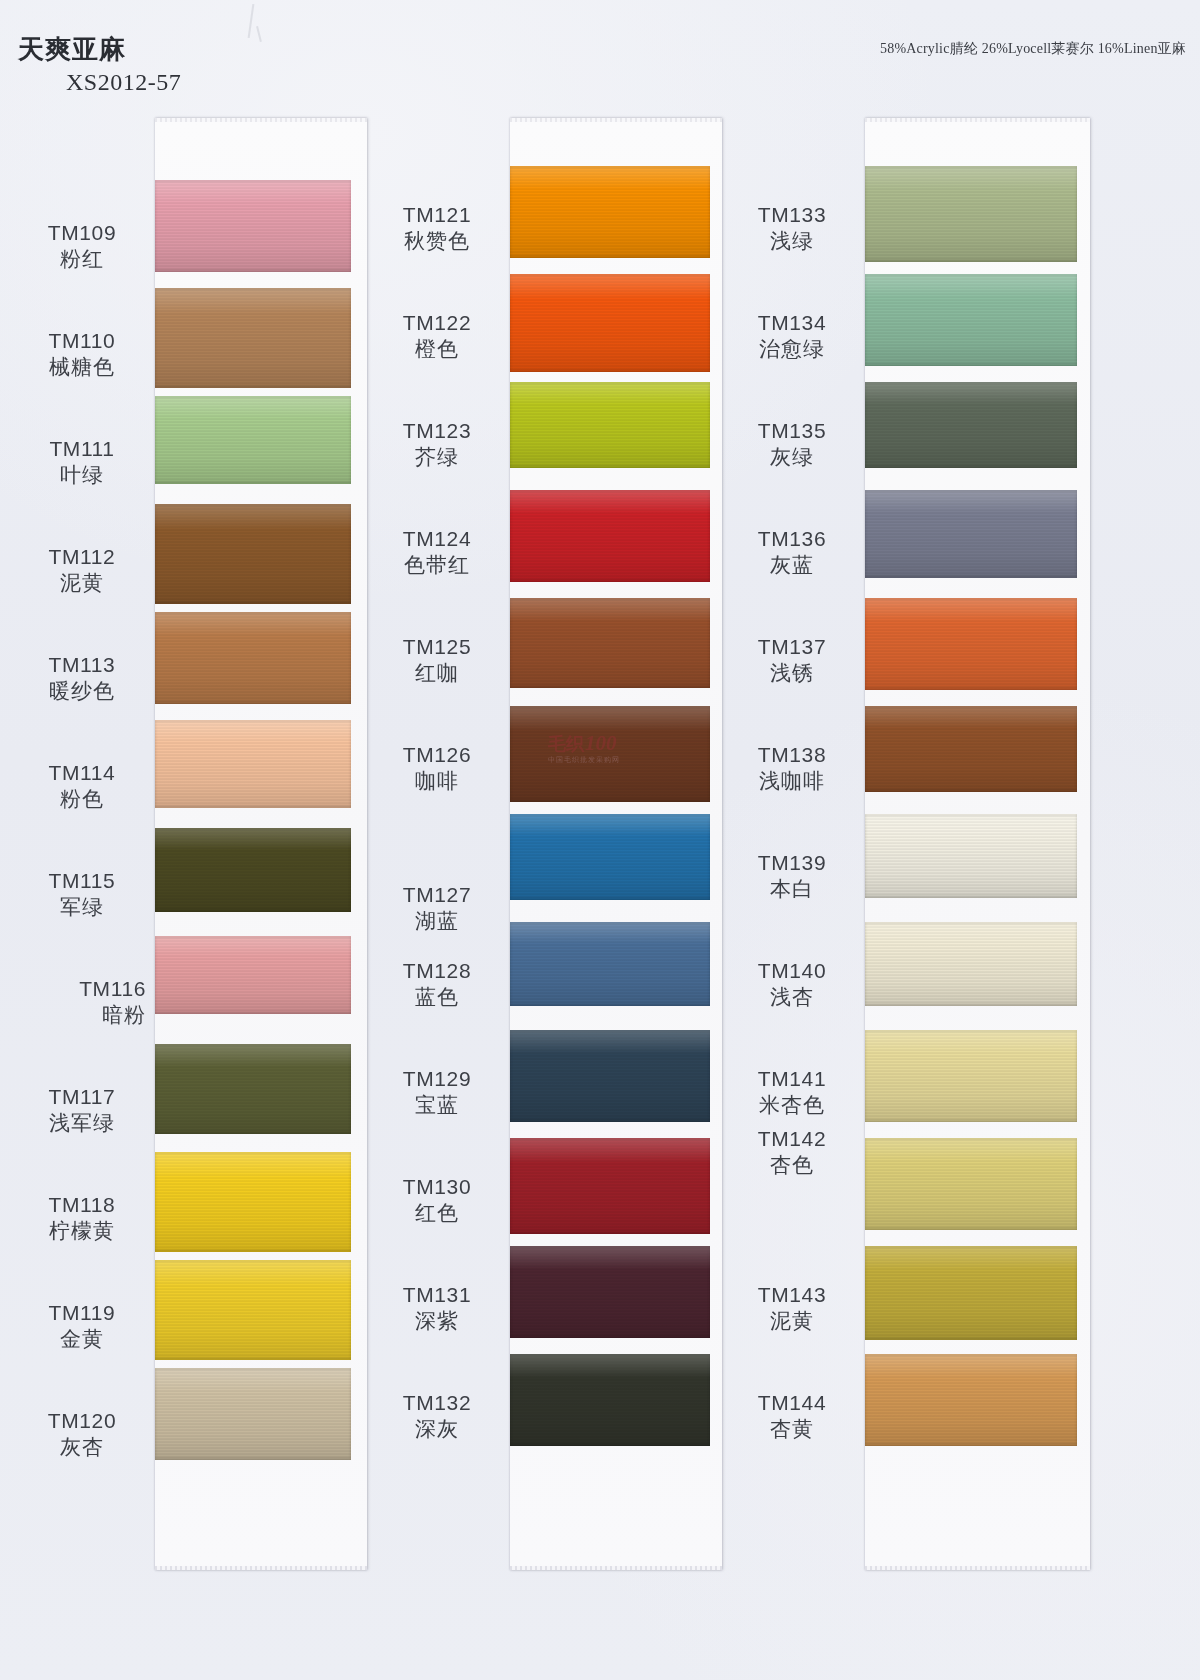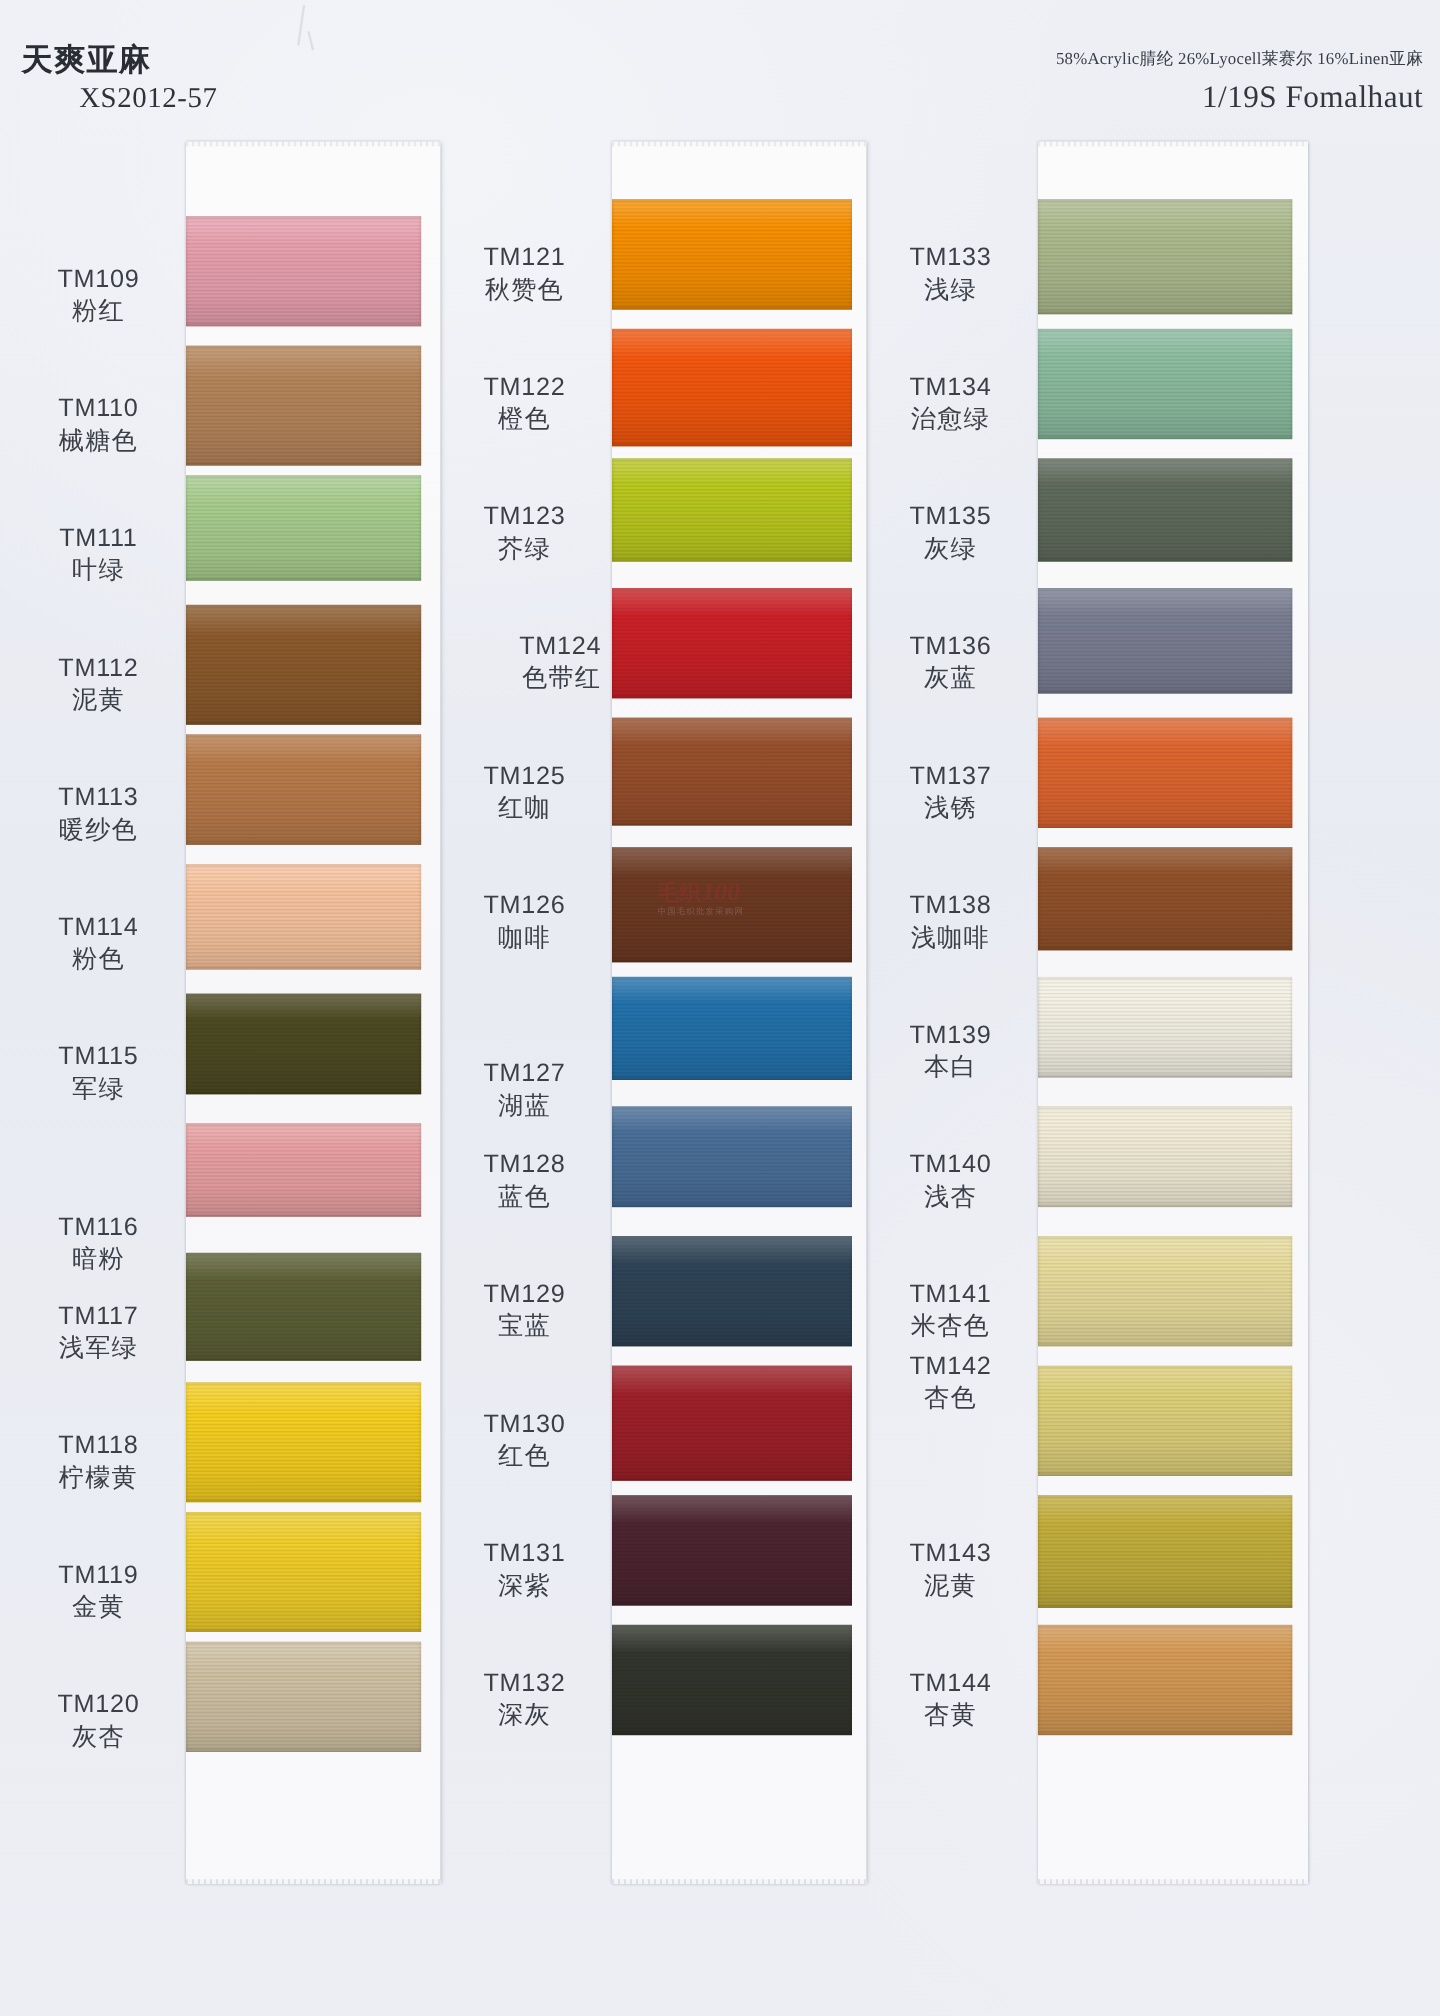--- a/index.html
+++ b/index.html
@@ -120,21 +120,20 @@
   <div class="scratch" style="left:250px;top:4px;width:2px;height:34px;transform:rotate(8deg);"></div>
   <div class="scratch" style="left:258px;top:26px;width:2px;height:16px;transform:rotate(-14deg);"></div>
 
   <div class="hdr-left">
     <div class="cn">天爽亚麻</div>
     <div class="code">XS2012-57</div>
   </div>
 
   <div class="hdr-right">
     <div class="comp">58%Acrylic腈纶 26%Lyocell莱赛尔 16%Linen亚麻</div>
-    <div class="yarn">1/19S Fomalhaut</div>
   </div>
 
   <div class="col" id="col0">
     <div class="card"></div>
   <div class="swatch" style="left: 137px; top: 62px; width: 196px; height: 92px; background: rgb(232, 160, 174);">
         <div class="threads"></div>
         <div class="sheen"></div>
       </div>
       <div class="label" style="top: 102px;">
         <div class="code">TM109</div>
@@ -185,21 +184,21 @@
         <div class="sheen"></div>
       </div>
       <div class="label" style="top: 750px;">
         <div class="code">TM115</div>
         <div class="name">军绿</div>
       </div>
       <div class="swatch" style="left: 137px; top: 818px; width: 196px; height: 78px; background: rgb(232, 160, 162);">
         <div class="threads"></div>
         <div class="sheen"></div>
       </div>
-      <div class="label" style="top: 892px;">
+      <div class="label" style="top: 858px; text-align: right;">
         <div class="code">TM116</div>
         <div class="name">暗粉</div>
       </div>
       <div class="swatch" style="left: 137px; top: 926px; width: 196px; height: 90px; background: rgb(92, 96, 54);">
         <div class="threads"></div>
         <div class="sheen"></div>
       </div>
       <div class="label" style="top: 966px;">
         <div class="code">TM117</div>
         <div class="name">浅军绿</div>
@@ -252,21 +251,21 @@
         <div class="sheen"></div>
       </div>
       <div class="label" style="top: 300px;">
         <div class="code">TM123</div>
         <div class="name">芥绿</div>
       </div>
       <div class="swatch" style="left: 137px; top: 372px; width: 200px; height: 92px; background: rgb(203, 33, 39);">
         <div class="threads"></div>
         <div class="sheen"></div>
       </div>
-      <div class="label" style="top: 408px; text-align: right;">
+      <div class="label" style="top: 408px;">
         <div class="code">TM124</div>
         <div class="name">色带红</div>
       </div>
       <div class="swatch" style="left: 137px; top: 480px; width: 200px; height: 90px; background: rgb(152, 80, 44);">
         <div class="threads"></div>
         <div class="sheen"></div>
       </div>
       <div class="label" style="top: 516px;">
         <div class="code">TM125</div>
         <div class="name">红咖</div>

